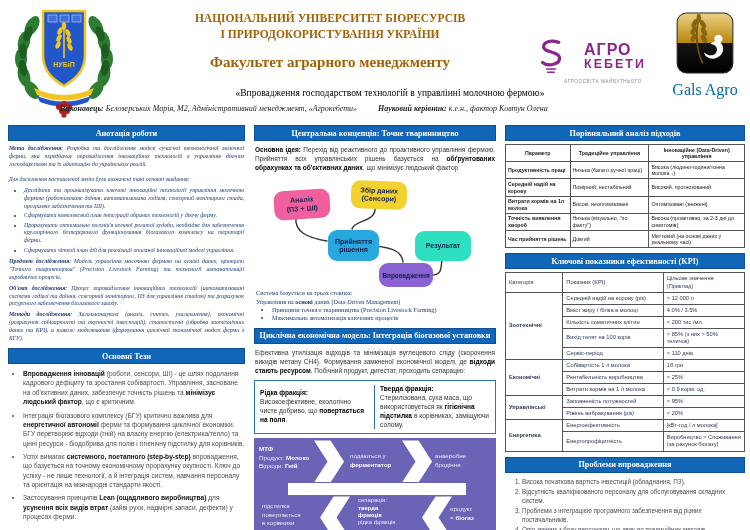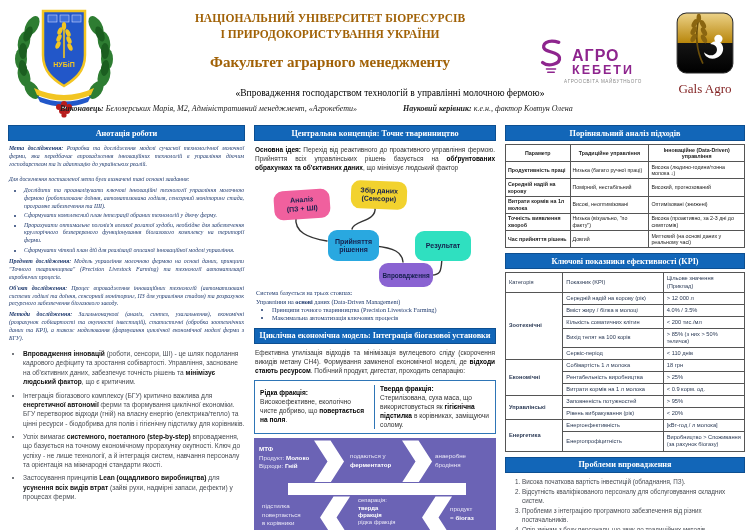--- a/index.html
+++ b/index.html
@@ -6,31 +6,31 @@
   .poster{position:relative;width:750px;height:530px;background:#fff;overflow:hidden;
           font-family:"Liberation Sans",sans-serif;color:#222;}
   
   .emblem{position:absolute;left:12px;top:4px;}
   .h-center{position:absolute;left:120px;top:10px;width:420px;text-align:center;
             font-family:"Liberation Serif",serif;font-weight:bold;color:#a16207;}
   .uni{font-size:11.5px;line-height:1.4;}
   .fac{font-size:15px;margin-top:9px;line-height:1.5;}
   .thesis{position:absolute;left:130px;top:88px;width:520px;text-align:center;
           font-family:"Liberation Serif",serif;font-size:9.5px;color:#000;}
-  .authors{position:absolute;left:60px;top:104px;width:686px;display:flex;gap:46px;
+  .authors{position:absolute;left:60px;top:104px;width:686px;display:flex;gap:21px;
            font-family:"Liberation Serif",serif;font-style:italic;font-size:8px;color:#222;}
   .authors b{font-style:italic;}
   .agrokebety{position:absolute;left:538px;top:36px;width:130px;}
-  .ak-row{display:flex;align-items:flex-end;gap:8px;}
+  .ak-row{display:flex;align-items:center;gap:20px;}
   .ak-text{font-weight:bold;color:var(--brand-purple,#8e258e);line-height:1;}
   .ak-l1{font-size:16px;letter-spacing:1px;}
   .ak-l2{font-size:12.5px;letter-spacing:2px;}
   .ak-tag{font-size:4.6px;color:#8a8a8a;letter-spacing:.6px;margin-top:3px;text-align:center;}
   .gals{position:absolute;left:663px;top:12px;width:84px;text-align:center;}
-  .gals-name{font-family:"Liberation Serif",serif;font-size:13px;color:#7f1d1d;margin-top:1px;}
+  .gals-name{font-family:"Liberation Serif",serif;font-size:16px;color:#0369a1;margin-top:1px;}
   
   .cols{position:absolute;left:8px;top:123px;width:737px;display:flex;gap:9px;}
   .col{display:flex;flex-direction:column;}
   .col-left{width:240px;}
   .col-mid{width:245px;}
   .col-right{width:243px;}
   .bar{background:var(--section-header-bg,#1266b8);border:1px solid #0d4f91;color:#fff;
        font-family:"Liberation Serif",serif;font-weight:bold;font-size:8.2px;
        text-align:center;padding:2.5px 2px;margin:2px 0;}
   
@@ -228,20 +228,21 @@
         <ul>
             <li>Дослідити та проаналізувати ключові інноваційні технології управління молочною фермою (роботизоване доїння, автоматизована годівля, сенсорний моніторинг стада, програмне забезпечення та ШІ).</li>
             <li>Сформувати комплексний план інтеграції обраних технологій у діючу ферму.</li>
             <li>Прорахувати оптимальне поголів'я великої рогатої худоби, необхідне для забезпечення круглорічного безперервного функціонування біогазового комплексу на території ферми.</li>
             <li>Сформувати чіткий план дій для реалізації описаної інноваційної моделі управління.</li>
           </ul>
         <p><b>Предмет дослідження:</b> Модель управління молочною фермою на основі даних, принципи "Точного тваринництва" (Precision Livestock Farming) та технології автоматизації виробничих процесів.</p>
         <p><b>Об'єкт дослідження:</b> Процес впровадження інноваційних технологій (автоматизовані системи годівлі та доїння, сенсорний моніторинг, ПЗ для управління стадом) та розрахунок ресурсного забезпечення біогазового заводу.</p>
         <p><b>Методи дослідження:</b> Загальнонаукові (аналіз, синтез, узагальнення), економічні (розрахунок собівартості та окупності інвестицій), статистичні (обробка зоотехнічних даних та KPI), а також моделювання (формування циклічної економічної моделі ферми з БГУ).</p>
       </div>
+      <div class="bar">Основні Тези</div>
       <ul class="theses">
           <li><b>Впровадження інновацій</b> (роботи, сенсори, ШІ) - це шлях подолання кадрового дефіциту та зростання собівартості. Управління, засноване на об'єктивних даних, забезпечує точність рішень та <b>мінімізує людський фактор</b>, що є критичним.</li>
           <li>Інтеграція біогазового комплексу (БГУ) критично важлива для <b>енергетичної автономії</b> ферми та формування циклічної економіки. БГУ перетворює відходи (гній) на власну енергію (електрика/тепло) та цінні ресурси - біодобрива для полів і гігієнічну підстилку для корівників.</li>
           <li>Успіх вимагає <b>системного, поетапного (step-by-step)</b> впровадження, що базується на точному економічному прорахунку окупності. Ключ до успіху - не лише технології, а й інтеграція систем, навчання персоналу та орієнтація на міжнародні стандарти якості.</li>
           <li>Застосування принципів <b>Lean (ощадливого виробництва)</b> для <b>усунення всіх видів втрат</b> (зайві рухи, надмірні запаси, дефекти) у процесах ферми.</li>
         </ul>
     </section>
 
     <section class="col col-mid">
       <div class="bar">Центральна концепція: Точне тваринництво</div>

